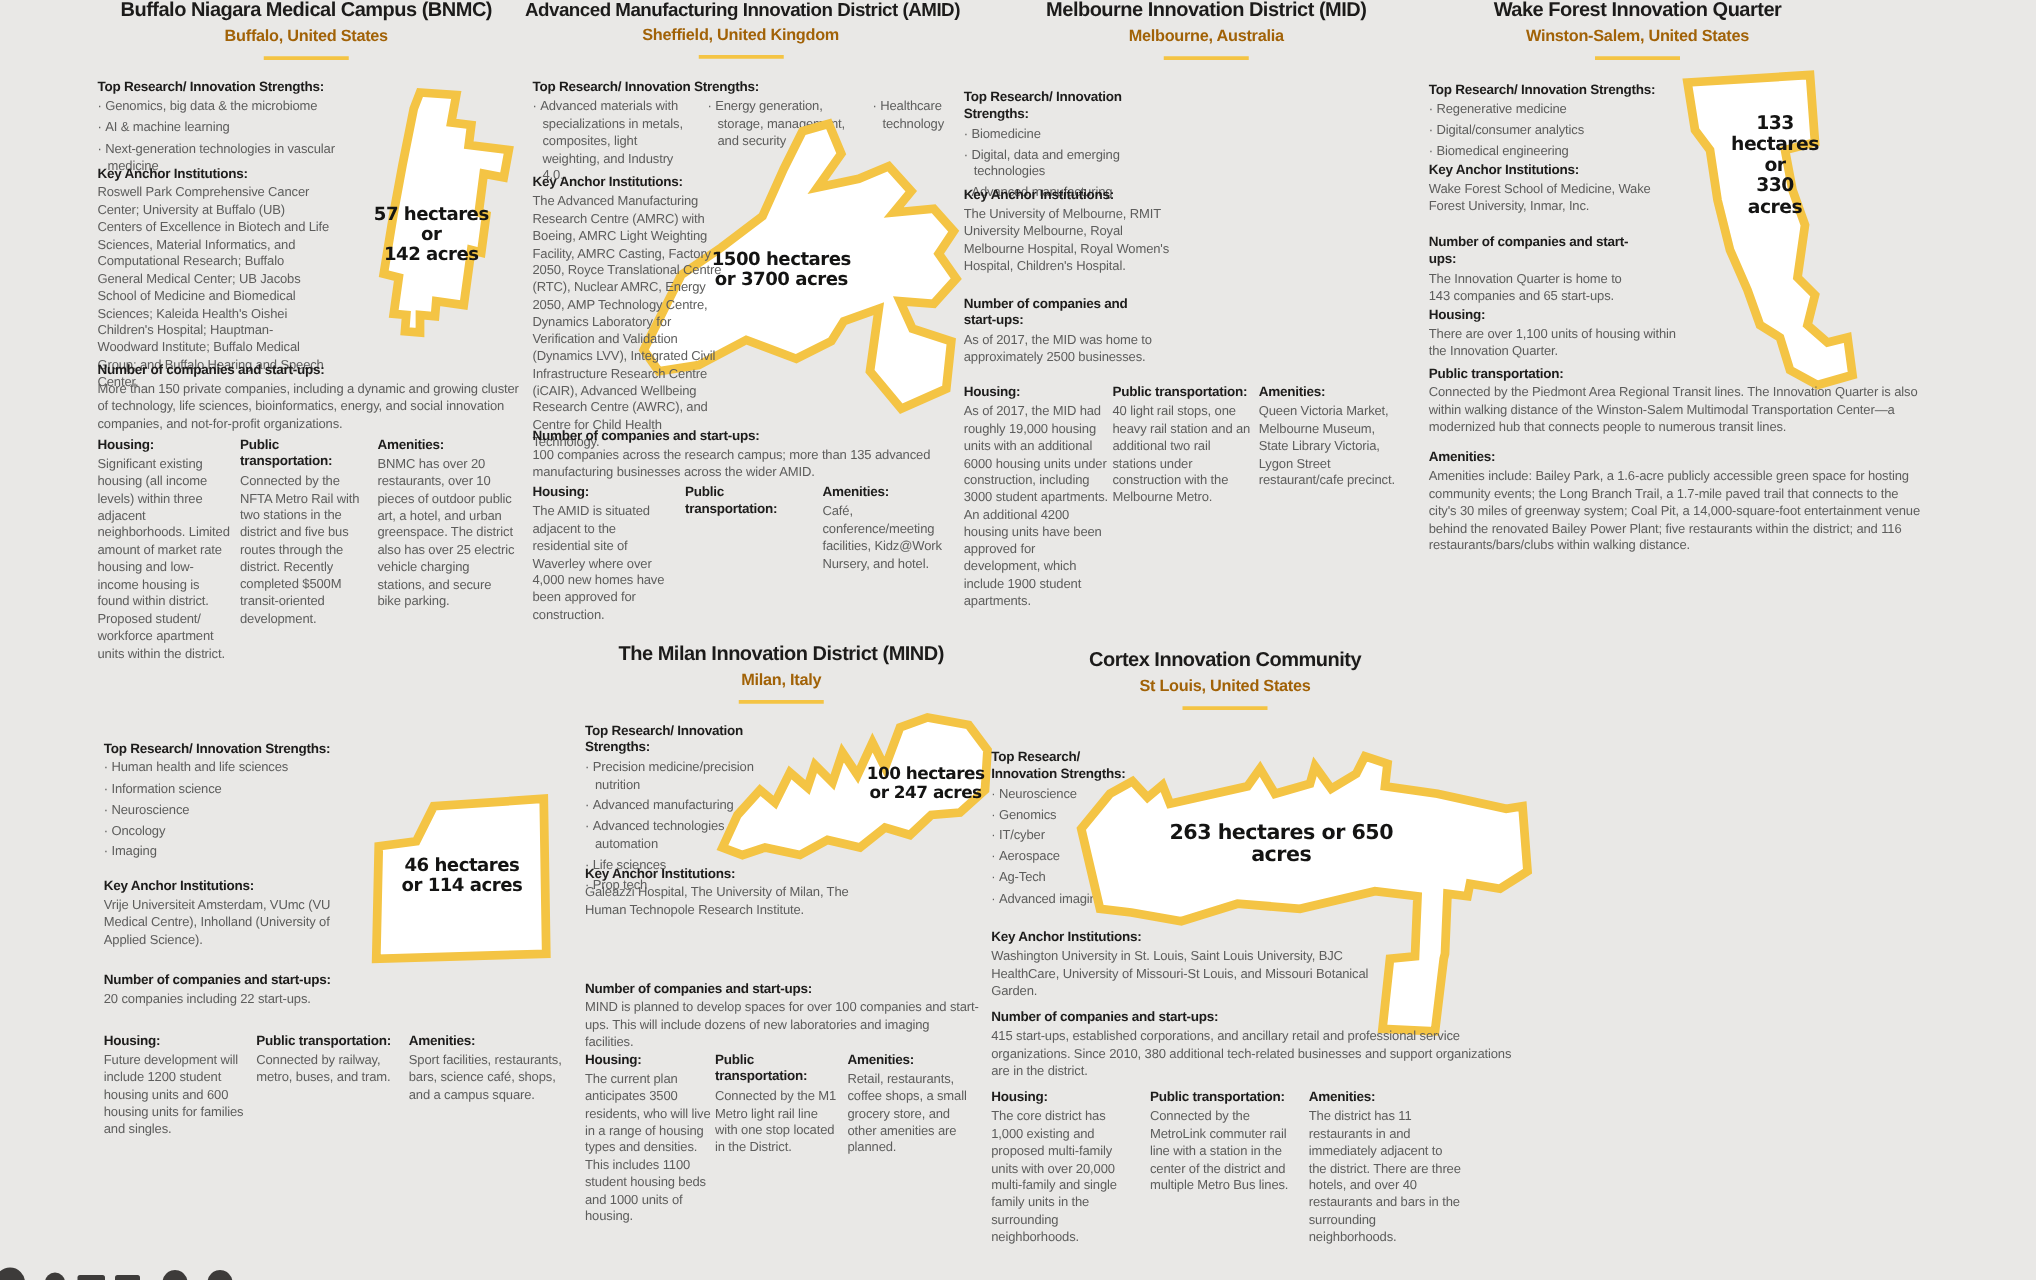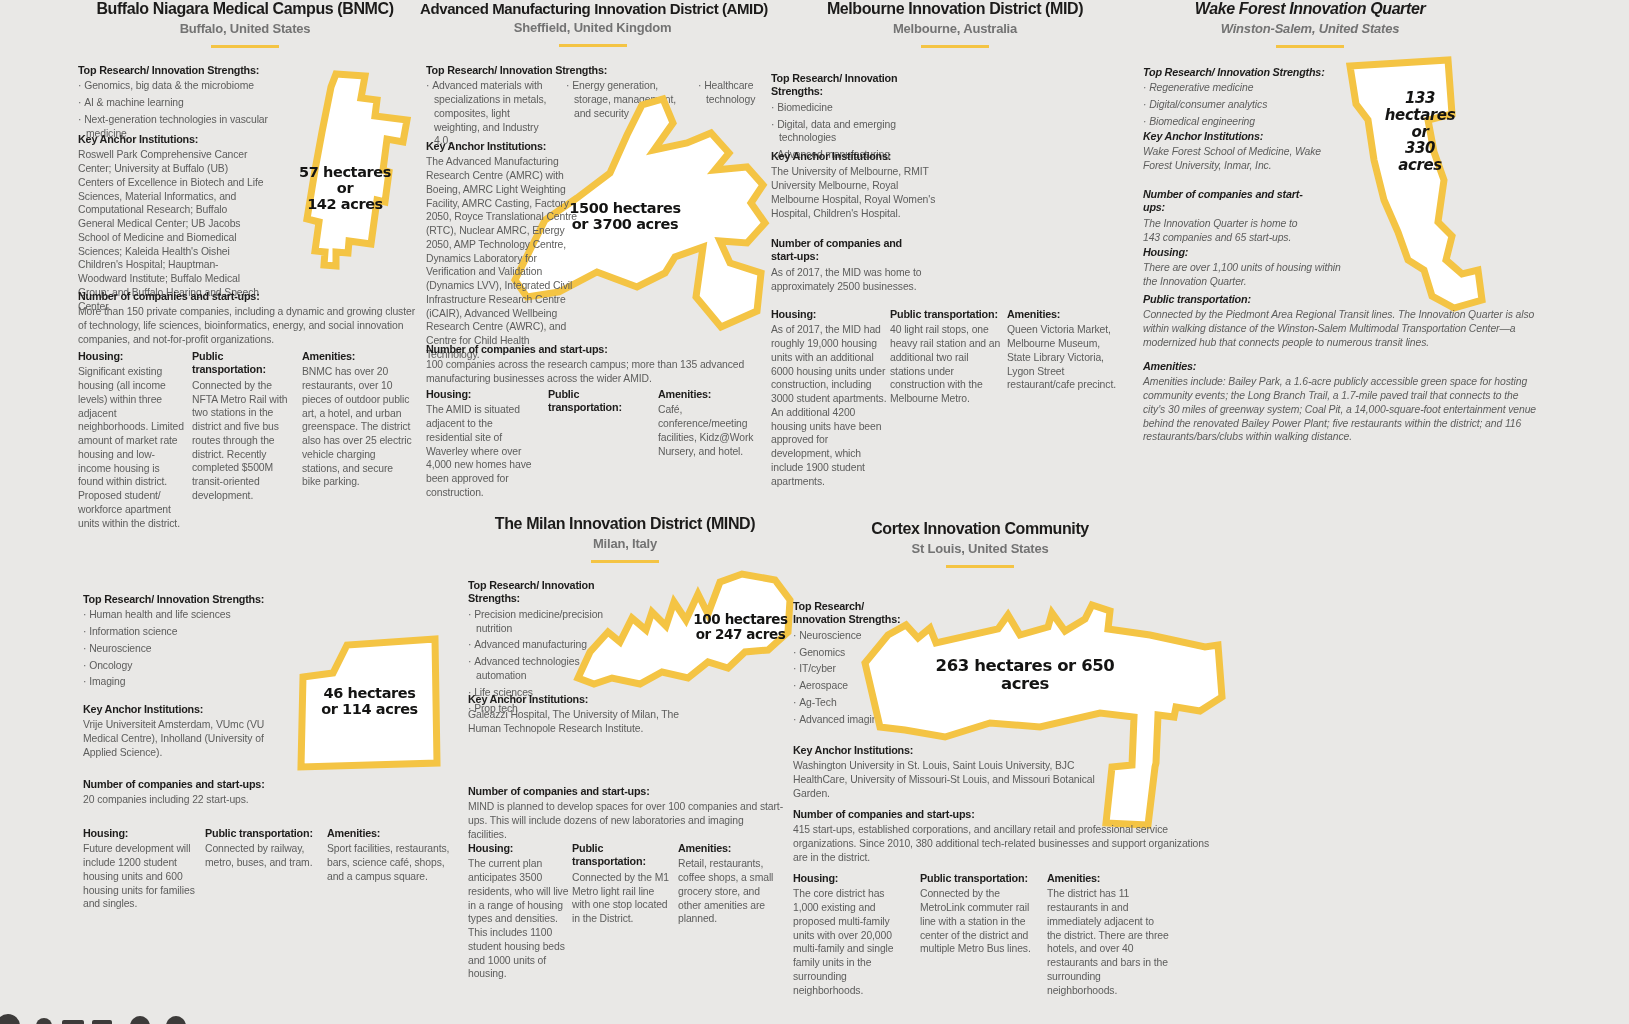--- a/index.html
+++ b/index.html
@@ -2,21 +2,21 @@
 <html><head>
 <meta charset="utf-8">
 <style>
   html,body{margin:0;padding:0;}
   body{font-family:"Liberation Sans", sans-serif; background:#e9e8e6;}
   #canvas{position:relative;width:1629px;height:1024px;overflow:hidden;background:#e9e8e6;}
   .district{position:absolute;}
   .d-head{position:absolute;top:0;}
   .d-title{margin:0;font-size:16px;font-weight:800;color:#1c1b1a;text-align:center;letter-spacing:-0.4px;white-space:nowrap;}
   .d-title.small{font-size:15px;}
-  .d-loc{font-size:13px;font-weight:700;color:#737373;text-align:center;margin-top:3px;letter-spacing:-0.2px;}
+  .d-loc{font-size:13px;font-weight:700;color:#a16207;text-align:center;margin-top:3px;letter-spacing:-0.2px;}
   .d-rule{width:68px;height:3px;background:#f4c444;margin:9px auto 0;}
   .sec{position:absolute;}
   .sec h4{margin:0 0 2px;font-size:10.8px;font-weight:700;color:#1d1c1b;letter-spacing:-0.2px;line-height:1.25;}
   .sec p{margin:0;font-size:10.4px;color:#5d5d5c;line-height:1.32;letter-spacing:-0.1px;}
   ul.bullets{list-style:none;margin:0;padding:0;}
   ul.bullets li{font-size:10.4px;color:#5d5d5c;line-height:1.32;padding-left:8px;text-indent:-8px;margin-bottom:3px;letter-spacing:-0.1px;}
   ul.bullets li::before{content:"\00B7\00A0";color:#5d5d5c;}
   ul.bullets.cols{display:flex;gap:14px;}
   ul.bullets.cols li{flex:0 0 auto;}
   .shape-wrap{position:absolute;}
@@ -115,21 +115,21 @@
     <div class="sec" style="left:128px;top:388px;width:102px;">
       <h4>Public transportation:</h4>
     </div>
     <div class="sec" style="left:238px;top:388px;width:104px;">
       <h4>Amenities:</h4>
       <p>Café, conference/meeting facilities, Kidz@Work Nursery, and hotel.</p>
     </div>
   </section>
 
   <section class="district" style="left:765px;top:0;width:370px;height:505px;">
-    <div class="d-head" style="left:5px;width:370px;">
+    <div class="d-head" style="left:15px;width:370px;">
       <h2 class="d-title">Melbourne Innovation District (MID)</h2>
       <div class="d-loc">Melbourne, Australia</div>
       <div class="d-rule"></div>
     </div>
     <div class="sec" style="left:6px;top:72px;width:172px;">
       <h4>Top Research/ Innovation Strengths:</h4>
       <ul class="bullets">
         <li>Biomedicine</li>
         <li>Digital, data and emerging technologies</li>
         <li>Advanced manufacturing</li>
@@ -150,21 +150,21 @@
     <div class="sec" style="left:125px;top:308px;width:112px;">
       <h4>Public transportation:</h4>
       <p>40 light rail stops, one heavy rail station and an additional two rail stations under construction with the Melbourne Metro.</p>
     </div>
     <div class="sec" style="left:242px;top:308px;width:110px;">
       <h4>Amenities:</h4>
       <p>Queen Victoria Market, Melbourne Museum, State Library Victoria, Lygon Street restaurant/cafe precinct.</p>
     </div>
   </section>
 
-  <section class="district" style="left:1135px;top:0;width:494px;height:505px;font-style:italic;">
+  <section class="district" style="left:1135px;top:0;width:494px;height:505px;">
     <div class="d-head" style="left:0;width:350px;">
       <h2 class="d-title">Wake Forest Innovation Quarter</h2>
       <div class="d-loc">Winston-Salem, United States</div>
       <div class="d-rule"></div>
     </div>
     <div class="sec" style="left:8px;top:66px;width:190px;">
       <h4>Top Research/ Innovation Strengths:</h4>
       <ul class="bullets">
         <li>Regenerative medicine</li>
         <li>Digital/consumer analytics</li>

